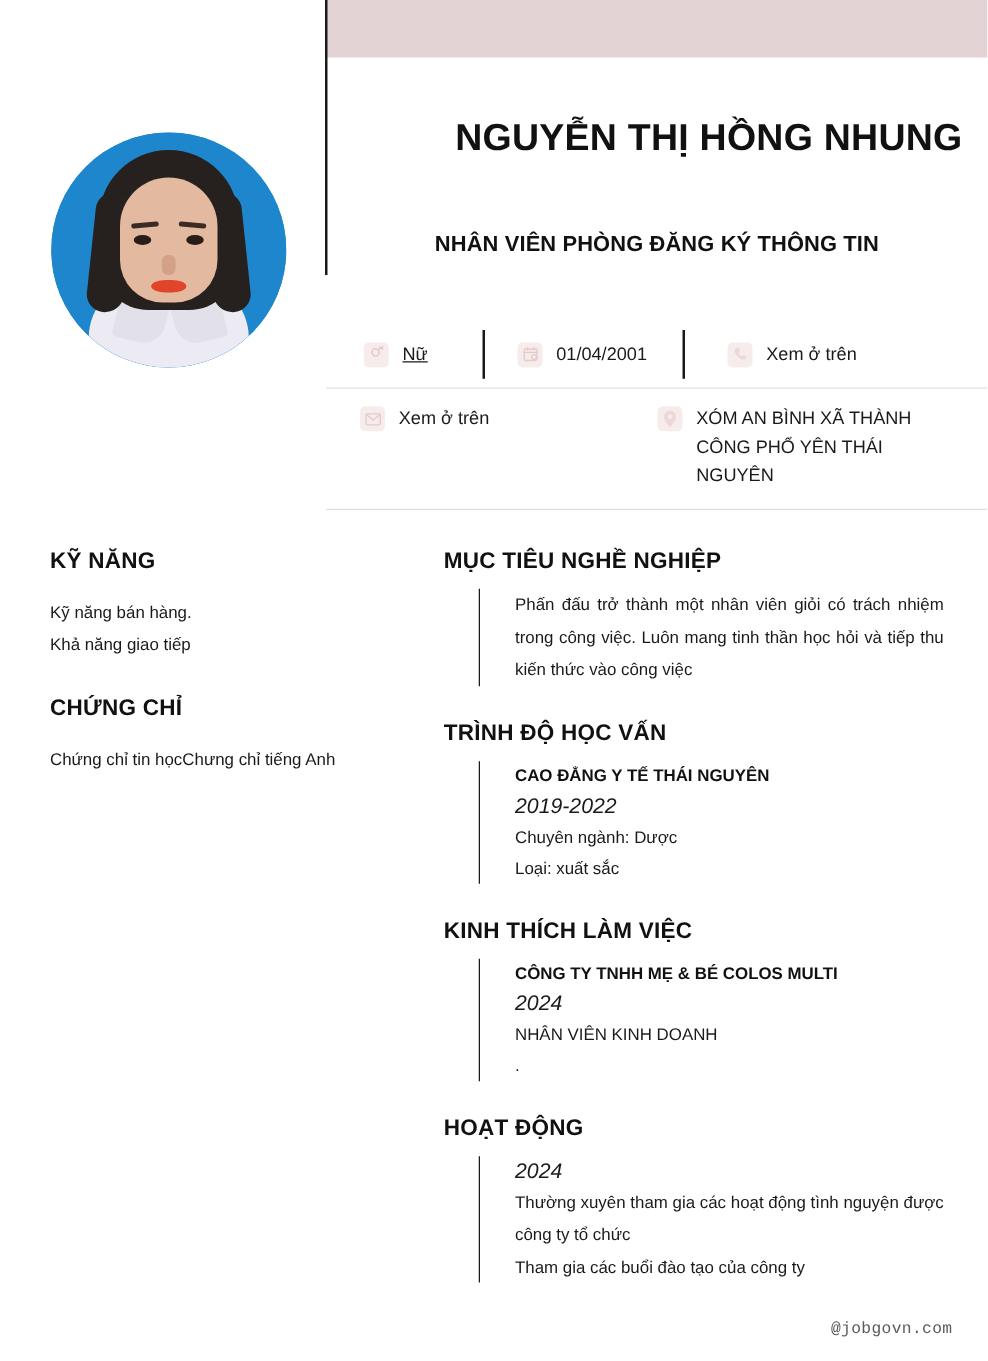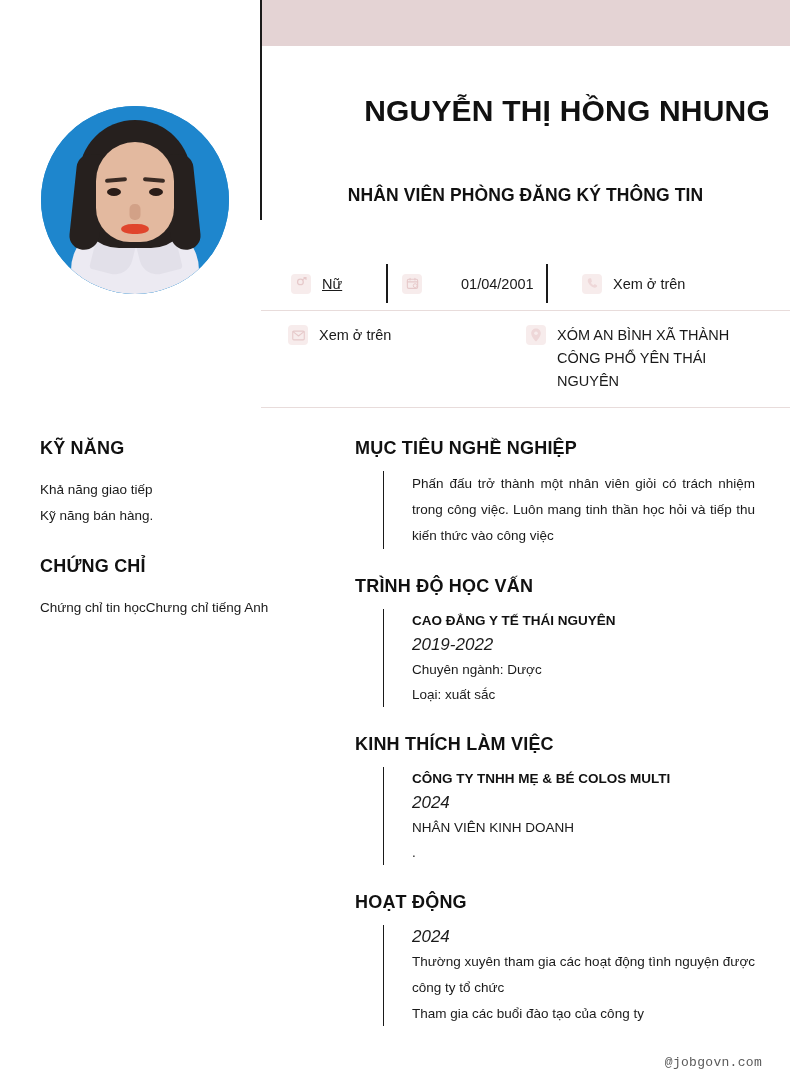--- a/index.html
+++ b/index.html
@@ -103,21 +103,21 @@
   }
 
   
   .contact { position:absolute; left:261px; top:258px; width:529px; }
   .crow { position:relative; display:flex; }
   .crow-1 { height:52px; align-items:center; }
   .crow-2 { padding-top:13px; padding-bottom:14px; }
 
   .citem { display:flex; align-items:flex-start; position:relative; }
   .c-gender { width:125px; padding-left:30px;text-decoration:underline; }
-  .c-dob    { width:168px; padding-left:16px;gap:28px; }
+  .c-dob    { width:168px; padding-left:28px; }
   .c-phone  { width:auto;  padding-left:28px; }
   .c-email  { width:250px; padding-left:27px; }
   .c-addr   { width:258px; padding-left:15px; }
 
   .vsep { position:absolute; top:6px; width:1.5px; height:39px; background:#1a1a1a; }
   .vsep-1 { left:125px; }
   .vsep-2 { left:285px; }
 
   .hline { height:1px; background:#e8dcdb; width:529px; }
 
@@ -252,22 +252,22 @@
       </div>
     </div>
 
     <div class="hline"></div>
   </div>
 
   <div class="left-col">
 
     <div class="sec">
       <div class="sec-h">KỸ NĂNG</div>
+      <div class="ltext">Kỹ năng bán hàng.</div>
       <div class="ltext">Khả năng giao tiếp</div>
-      <div class="ltext">Kỹ năng bán hàng.</div>
     </div>
 
     <div class="sec">
       <div class="sec-h">CHỨNG CHỈ</div>
       <div class="ltext">Chứng chỉ tin họcChưng chỉ tiếng Anh</div>
     </div>
 
   </div>
 
   <div class="right-col">

